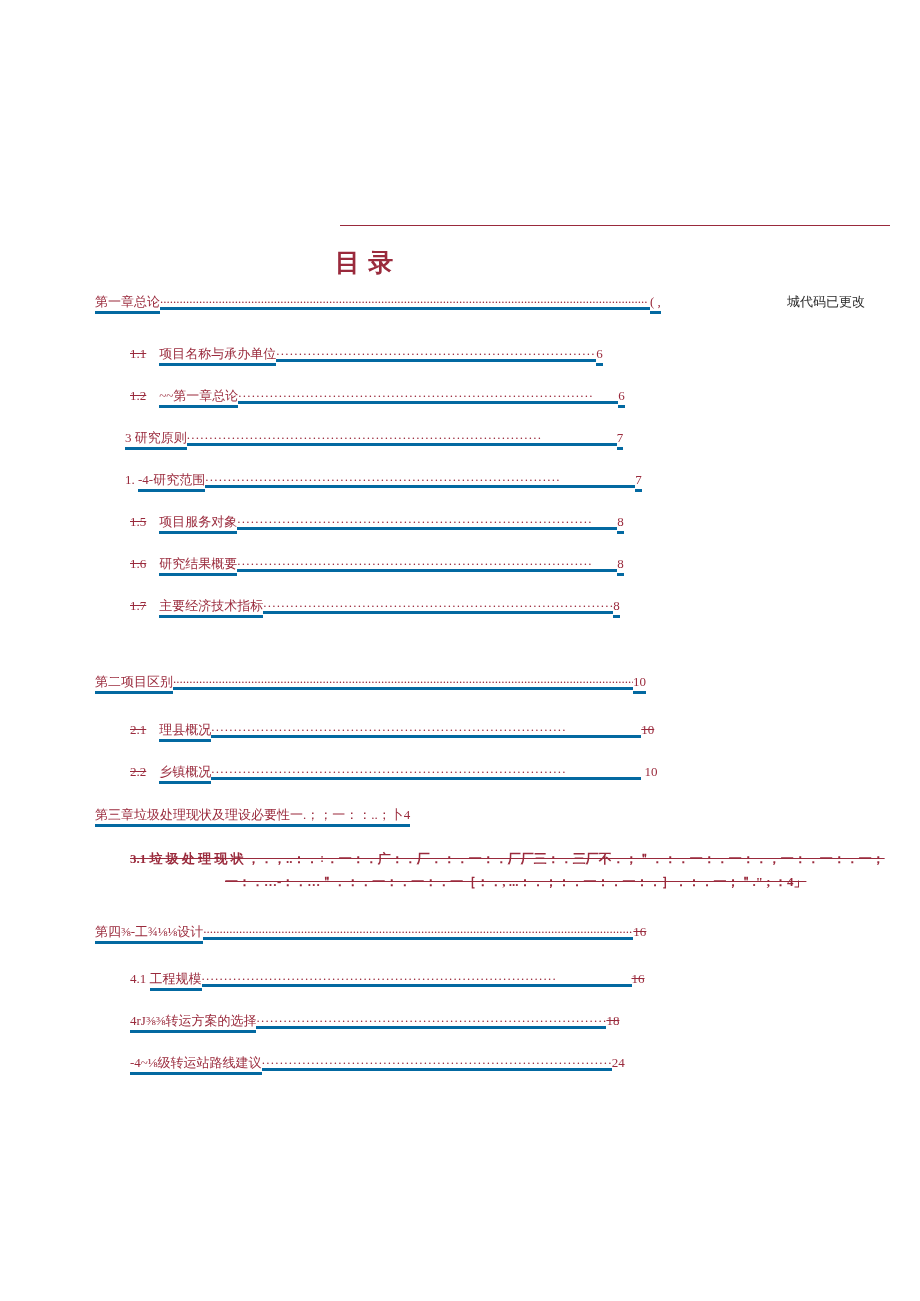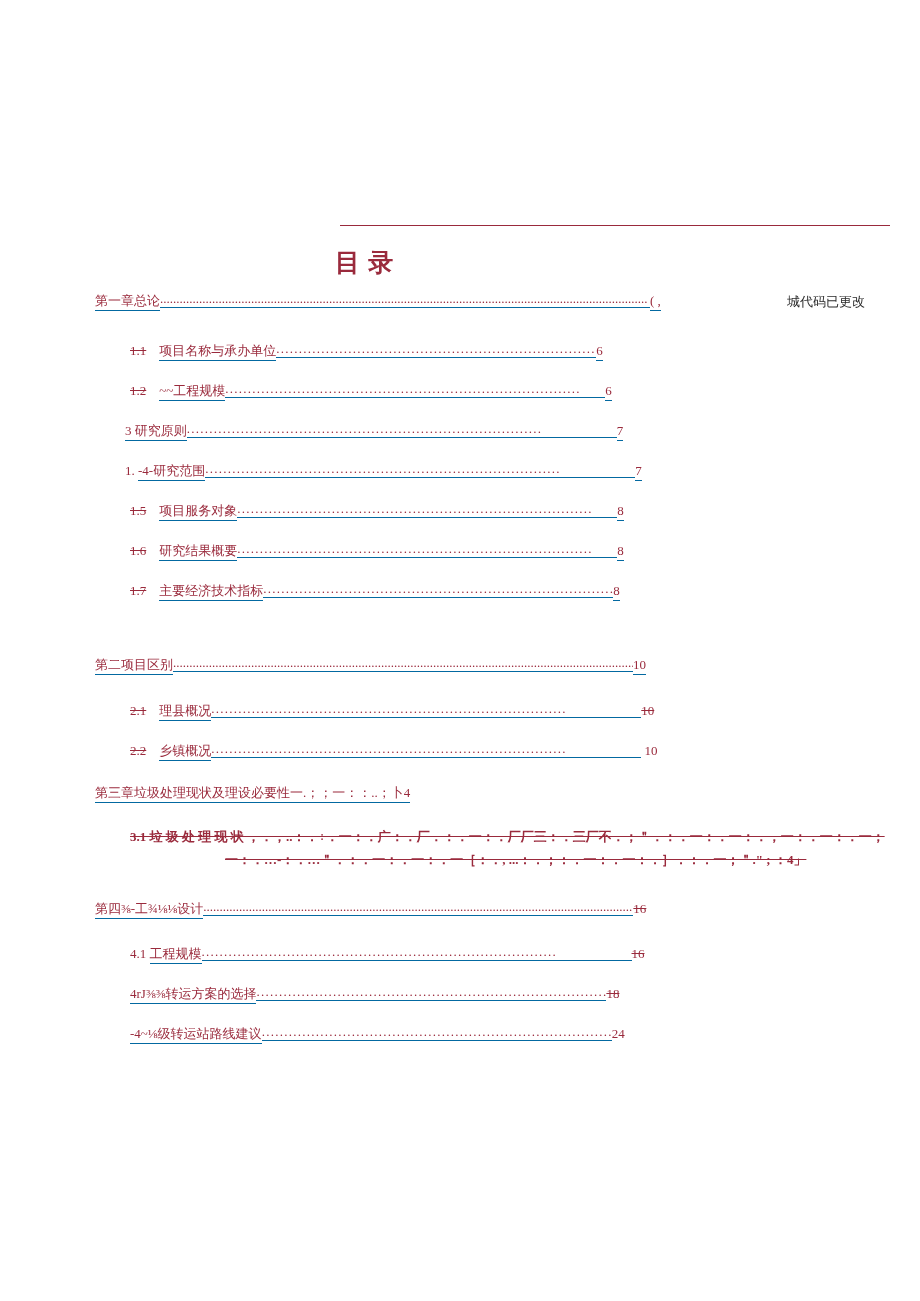--- a/index.html
+++ b/index.html
@@ -40,21 +40,21 @@
     font-size: 13px;
     line-height: 1;
     margin-bottom: 22px;
   }
   .toc-line.ch1 { margin-bottom: 34px; }
   .toc-line.ch2 { margin-top: 58px; margin-bottom: 30px; }
   .toc-line.ch3 { margin-bottom: 26px; }
   .toc-line.ch4 { margin-bottom: 29px; }
   .toc-sub { padding-left: 35px; margin-bottom: 24px; }
   .strike { text-decoration: line-through; text-decoration-color: #9a2a3c; }
-  .uline { border-bottom: 1px solid #0369a1; padding-bottom: 2px; }
+  .uline { border-bottom: 3px solid #0369a1; padding-bottom: 2px; }
   .label { display: inline; }
   .num { display: inline-block; width: 26px; }
   .ch3-wrap { margin-bottom: 28px; }
   .ch3-text {
     color: #9a2a3c;
     font-size: 13px;
     line-height: 1.8;
     padding-left: 35px;
     text-indent: -35px;
   }
@@ -87,21 +87,21 @@
     <span class="uline"><span class="label">第一章总论</span></span><span class="uline w490 dotfill"></span><span class="uline">( ,</span>
   </div>
 
   <div class="toc-sub">
     <span class="strike num">1.1</span>
     <span class="uline"><span>项目名称与承办单位</span></span><span class="uline w320 thinfill"></span><span class="uline">6</span>
   </div>
 
   <div class="toc-sub">
     <span class="strike num">1.2</span>
-    <span class="uline"><span>~~工程规模</span></span><span class="uline w380 thinfill"></span><span class="uline">6</span>
+    <span class="uline"><span>~~第一章总论</span></span><span class="uline w380 thinfill"></span><span class="uline">6</span>
   </div>
 
   <div class="toc-sub" style="padding-left:30px">
     <span class="uline"><span>3</span> <span>研究原则</span></span><span class="uline w430 thinfill"></span><span class="uline">7</span>
   </div>
 
   <div class="toc-sub" style="padding-left:30px">
     <span>1.</span> <span class="uline"><span>-4-研究范围</span></span><span class="uline w430 thinfill"></span><span class="uline">7</span>
   </div>
 

